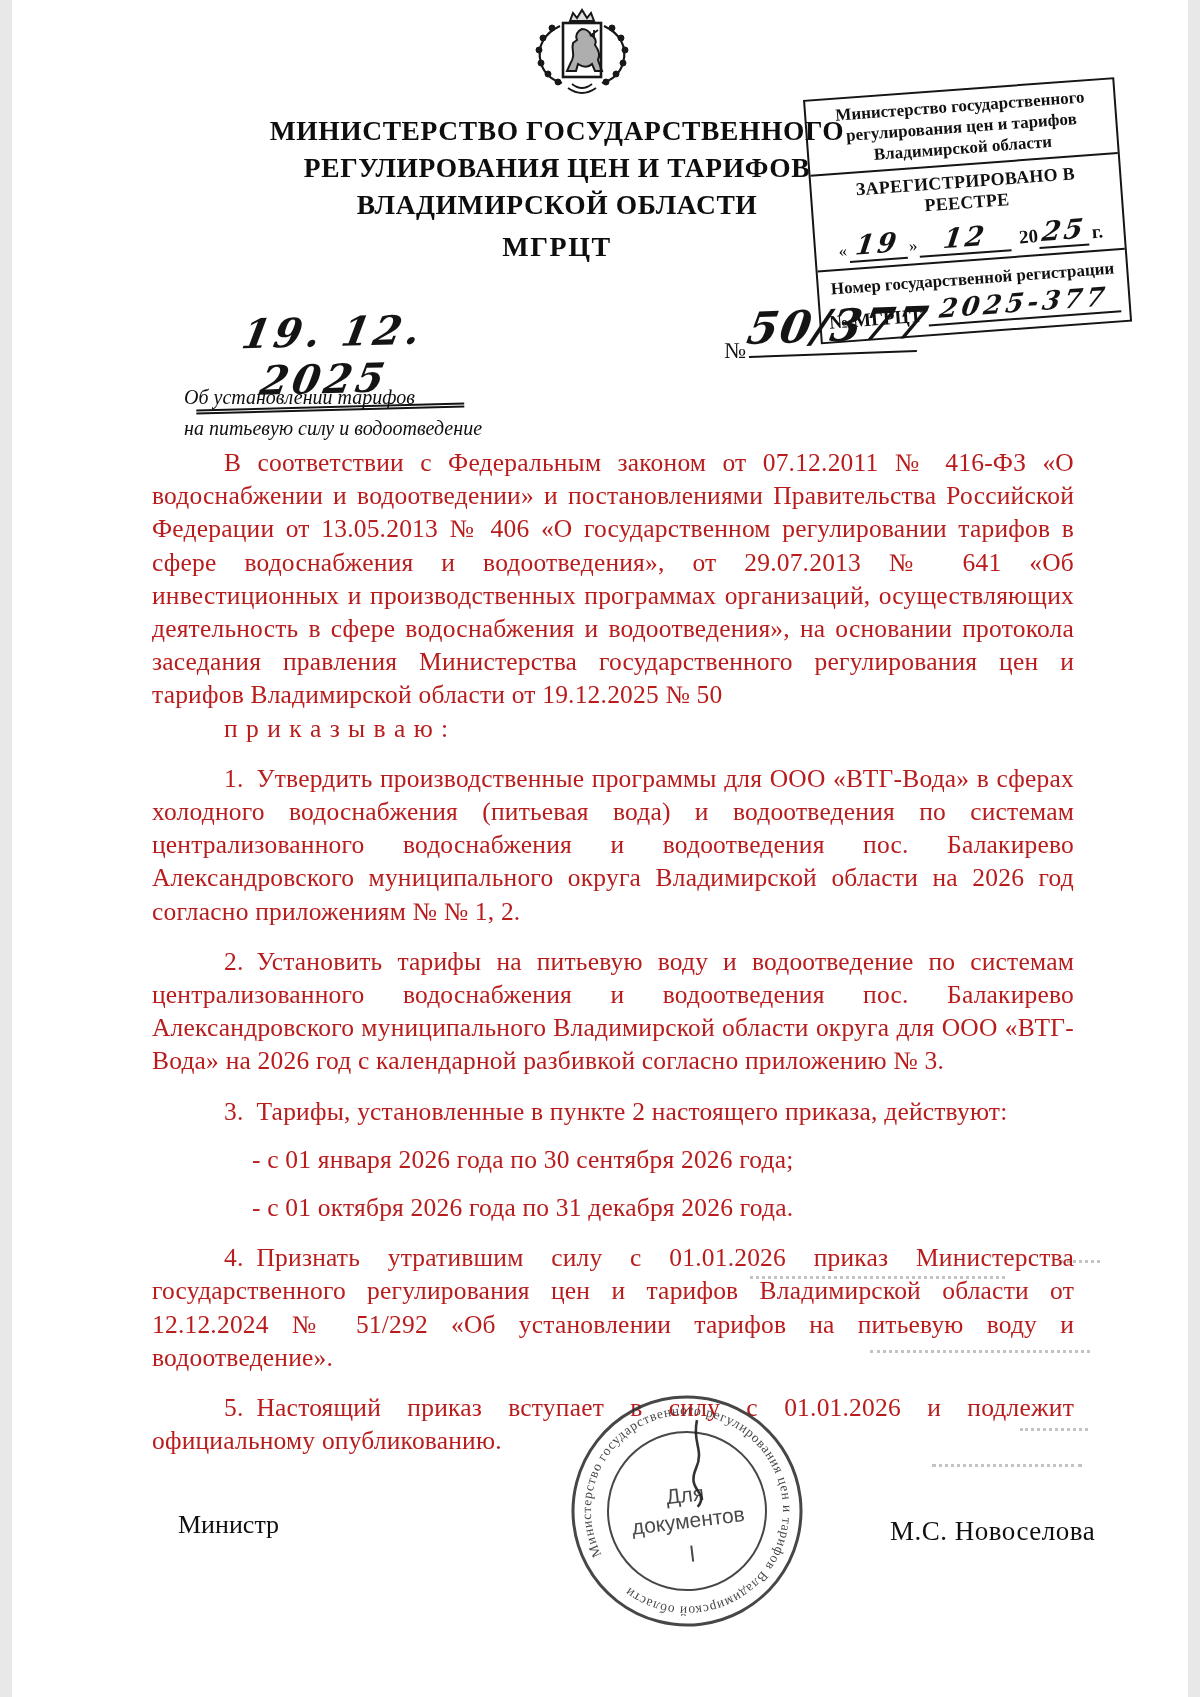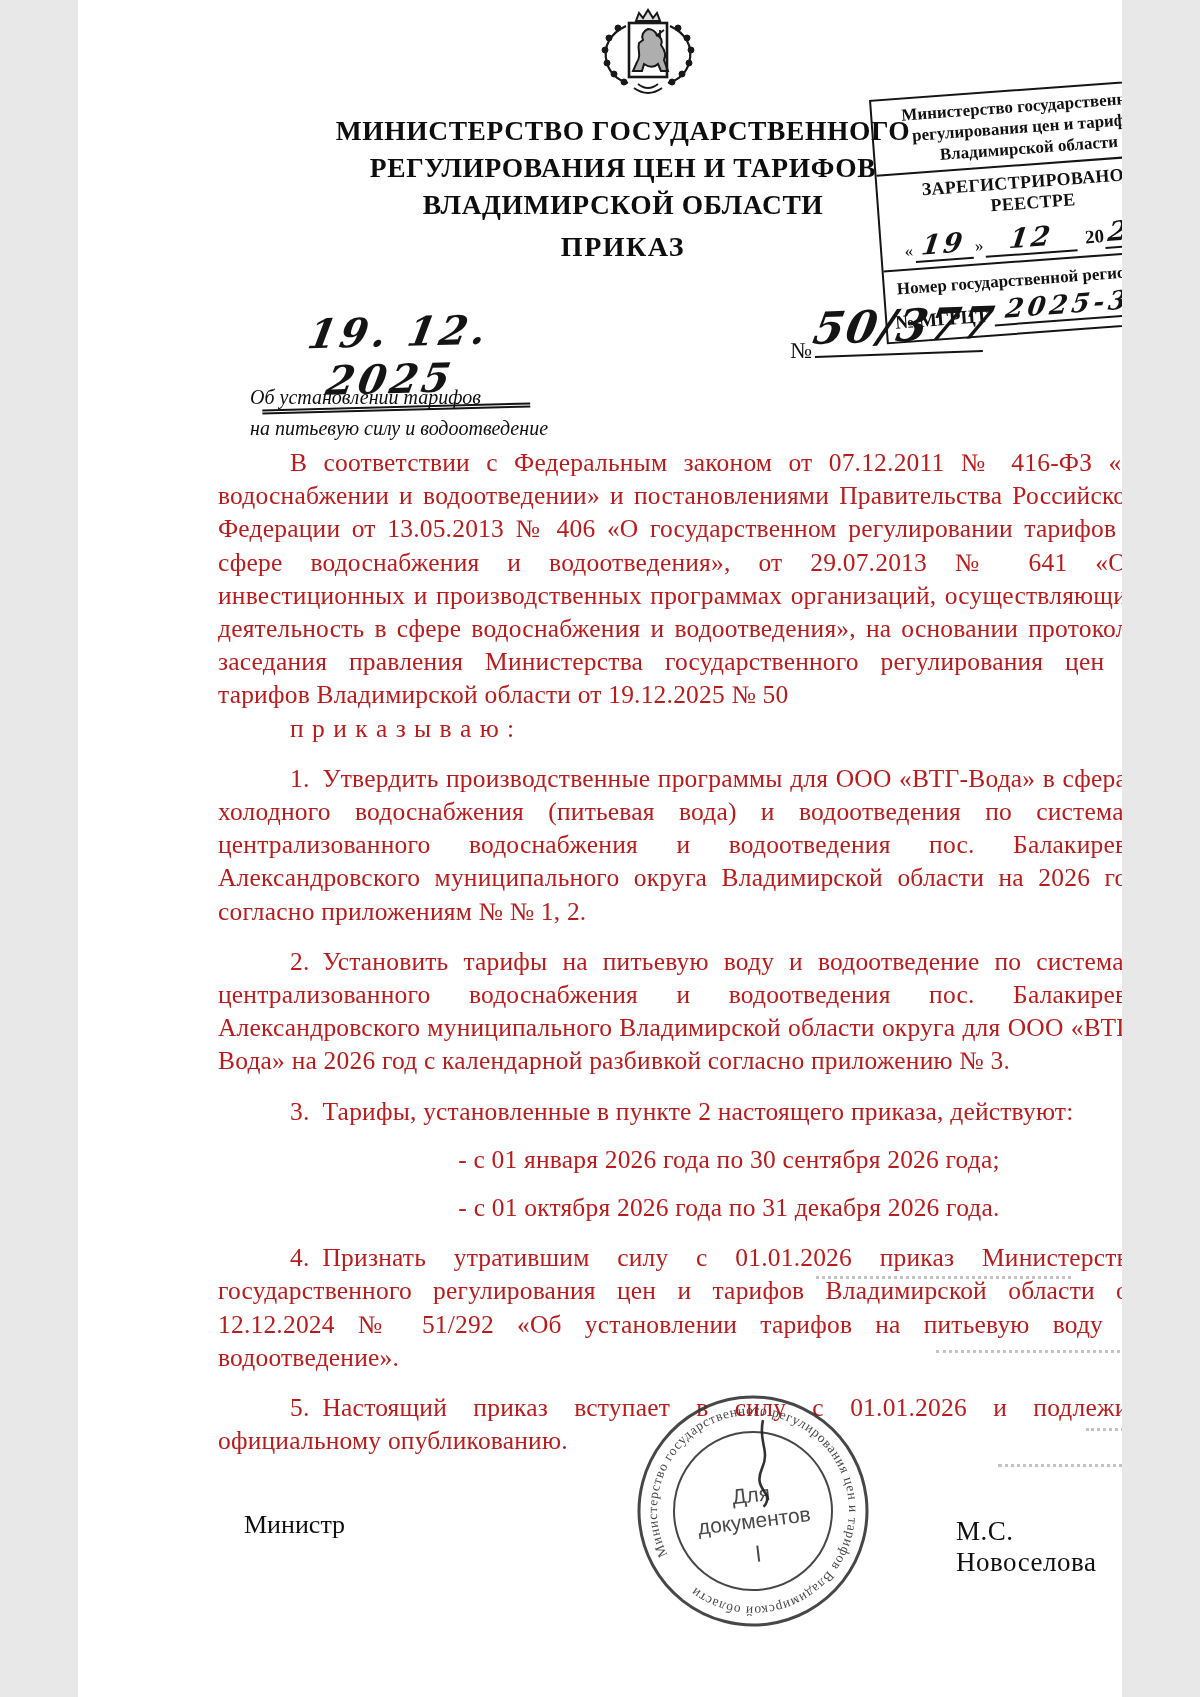--- a/index.html
+++ b/index.html
@@ -1,17 +1,17 @@
 <!DOCTYPE html>
 <html><head>
 <meta charset="utf-8">
 <style>
   html,body{margin:0;padding:0;background:#e8e8e8;}
   .page{
-    position:relative;width:1044px;height:1697px;margin:0 auto;
+    position:relative;width:1176px;height:1697px;margin:0 auto;
     background:#ffffff;color:#101010;overflow:hidden;
     font-family:"Liberation Serif","DejaVu Serif",serif;
   }
   
   .emblem{position:absolute;left:512px;top:6px;width:116px;height:92px;}
   .ministry{
     position:absolute;left:145px;top:112px;width:800px;text-align:center;
     font-weight:bold;font-size:27.5px;line-height:37px;letter-spacing:.6px;color:#0e0e0e;
   }
   .doc-type{
@@ -64,21 +64,21 @@
     font-style:italic;font-size:20px;line-height:31px;color:#0f0f0f;margin-left:22px;
   }
   
   .body{
     position:absolute;left:140px;top:446px;width:922px;
     font-size:25.5px;line-height:33.2px;text-align:justify;letter-spacing:.2px;color:#b91c1c;
   }
   .body p{margin:0;text-indent:72px;}
   .body p.spaced{margin-top:17px;}
   .decree{margin:0;text-indent:0;letter-spacing:1px;}
-  .subitem{margin-top:15px;padding-left:100px;text-align:center;}
+  .subitem{margin-top:15px;padding-left:100px;text-align:left;}
   
   .sig-position{position:absolute;left:166px;top:1510px;font-size:26px;}
   .sig-name{position:absolute;left:878px;top:1516px;font-size:27px;letter-spacing:.5px;}
   
   .round-stamp{position:absolute;left:544px;top:1380px;width:262px;height:262px;transform:rotate(-7deg);}
   
   .artifact{position:absolute;border-bottom:3px dotted rgba(40,40,40,.28);height:8px;}
   .a1{left:738px;top:1268px;width:255px;}
   .a2{left:1048px;top:1252px;width:40px;}
   .a3{left:858px;top:1342px;width:220px;}
@@ -117,21 +117,21 @@
 
     <path d="M48,78 q10,8 20,0 M44,82 q14,10 28,0" stroke-width="1.8"></path>
   </svg>
 
   <div class="ministry">
     <div>МИНИСТЕРСТВО ГОСУДАРСТВЕННОГО</div>
     <div>РЕГУЛИРОВАНИЯ ЦЕН И ТАРИФОВ</div>
     <div>ВЛАДИМИРСКОЙ ОБЛАСТИ</div>
   </div>
 
-  <div class="doc-type">ПРИКАЗ</div>
+  <div class="doc-type">МГРЦТ</div>
 
   <div class="reg-stamp">
     <div class="reg-org">Министерство государственного</div>
     <div class="reg-org">регулирования цен и тарифов</div>
     <div class="reg-org">Владимирской области</div>
     <div class="reg-sep"></div>
     <div class="reg-label">ЗАРЕГИСТРИРОВАНО В РЕЕСТРЕ</div>
     <div class="reg-daterow">
       <span class="reg-q">«</span>
       <span class="slot slot-day"><span class="hand reg-hand">19</span></span>

